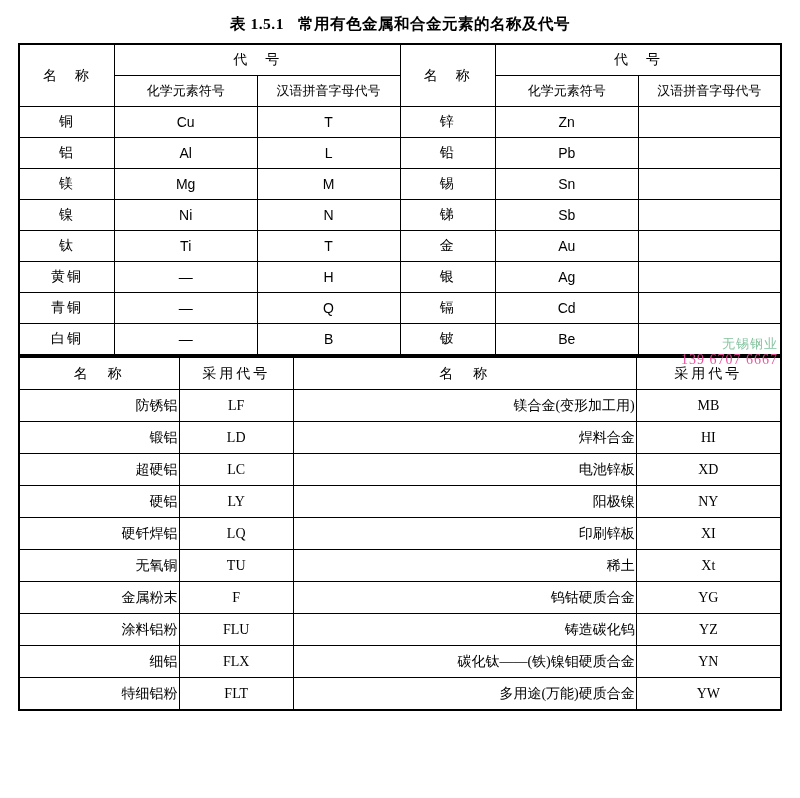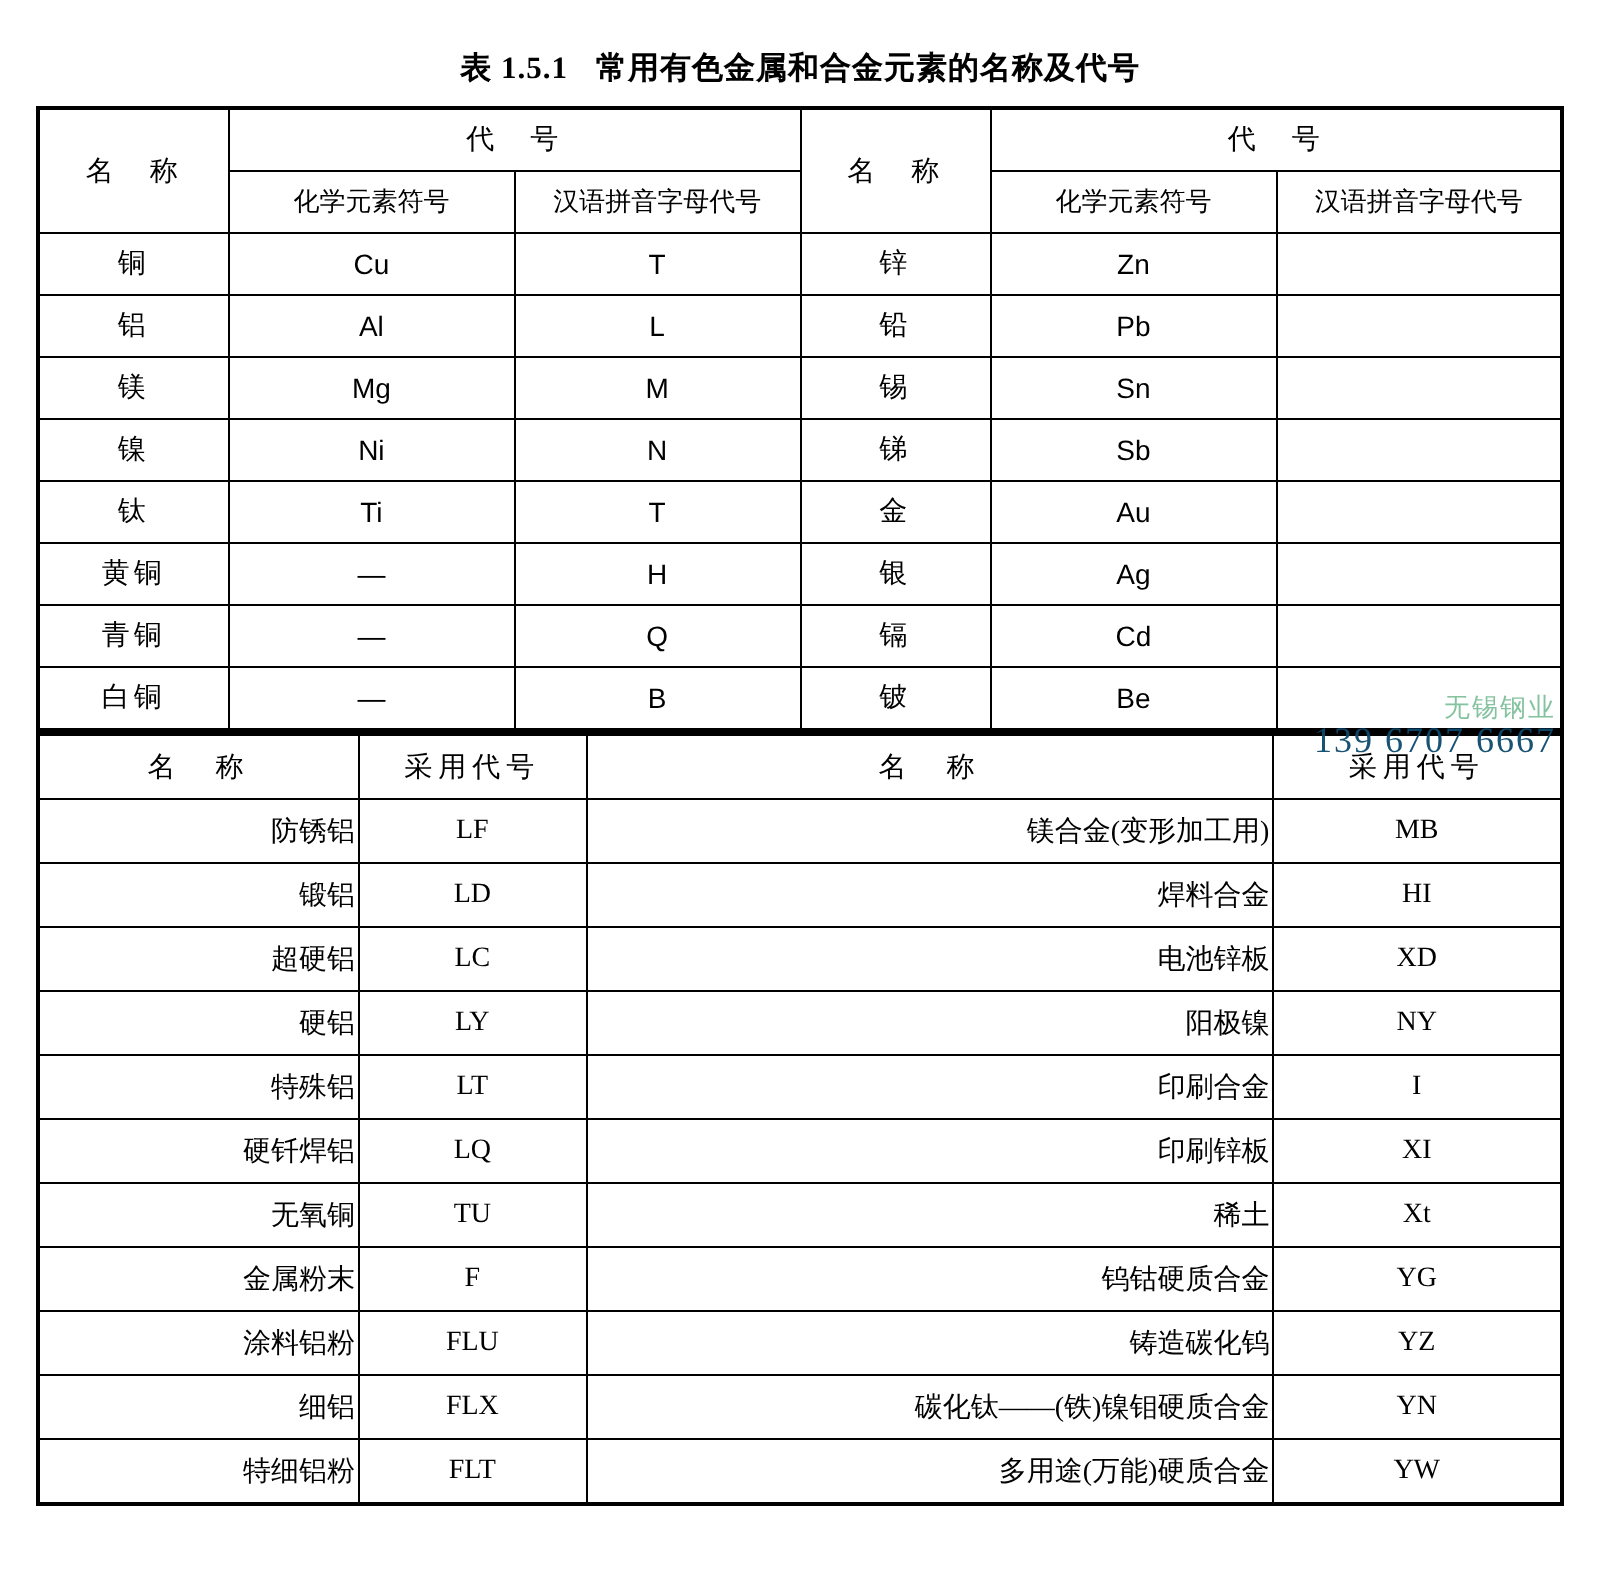--- a/index.html
+++ b/index.html
@@ -22,21 +22,21 @@
     box-sizing: border-box;
     padding: 0 18px;
   }
   .table-title {
     text-align: center;
     font-size: 15.5px;
     font-weight: bold;
     letter-spacing: 0.5px;
     font-family: "Liberation Serif", "DejaVu Serif", serif;
   }
-  #title-1 { margin-top: 24px; margin-bottom: 8px; }
+  #title-1 { margin-top: 14px; margin-bottom: 8px; }
   #title-2 { margin-top: 14px; margin-bottom: 8px; }
   .title-num { margin-right: 14px; }
 
   table.doc {
     border-collapse: collapse;
     width: 100%;
     table-layout: fixed;
     background: #fff;
   }
   table.doc td, table.doc th {
@@ -71,22 +71,22 @@
     text-align: right;
     color: #7fbf9a;
     font-family: Liberation Serif, serif;
     font-size: 13px;
     line-height: 16px;
     opacity: 0.95;
     pointer-events: none;
     letter-spacing: 1px;
   }
   .watermark .wm2 {
-    color: #0c4a6e;
-    font-size: 18px;
+    color: #ec4899;
+    font-size: 14px;
     letter-spacing: 1px;
   }
 </style>
 </head>
 <body>
 
 <div class="page">
 
   <div class="table-title" id="title-1">
     <span class="title-num">表 1.5.1</span><span>常用有色金属和合金元素的名称及代号</span>
@@ -215,26 +215,20 @@
         <td class="namecell">电池锌板</td>
         <td class="codecell">XD</td>
       </tr>
       <tr>
         <td class="namecell">硬铝</td>
         <td class="codecell">LY</td>
         <td class="namecell">阳极镍</td>
         <td class="codecell">NY</td>
       </tr>
       <tr>
-        <td class="namecell">特殊铝</td>
-        <td class="codecell">LT</td>
-        <td class="namecell">印刷合金</td>
-        <td class="codecell">I</td>
-      </tr>
-      <tr>
         <td class="namecell">硬钎焊铝</td>
         <td class="codecell">LQ</td>
         <td class="namecell">印刷锌板</td>
         <td class="codecell">XI</td>
       </tr>
       <tr>
         <td class="namecell">无氧铜</td>
         <td class="codecell">TU</td>
         <td class="namecell">稀土</td>
         <td class="codecell">Xt</td>

